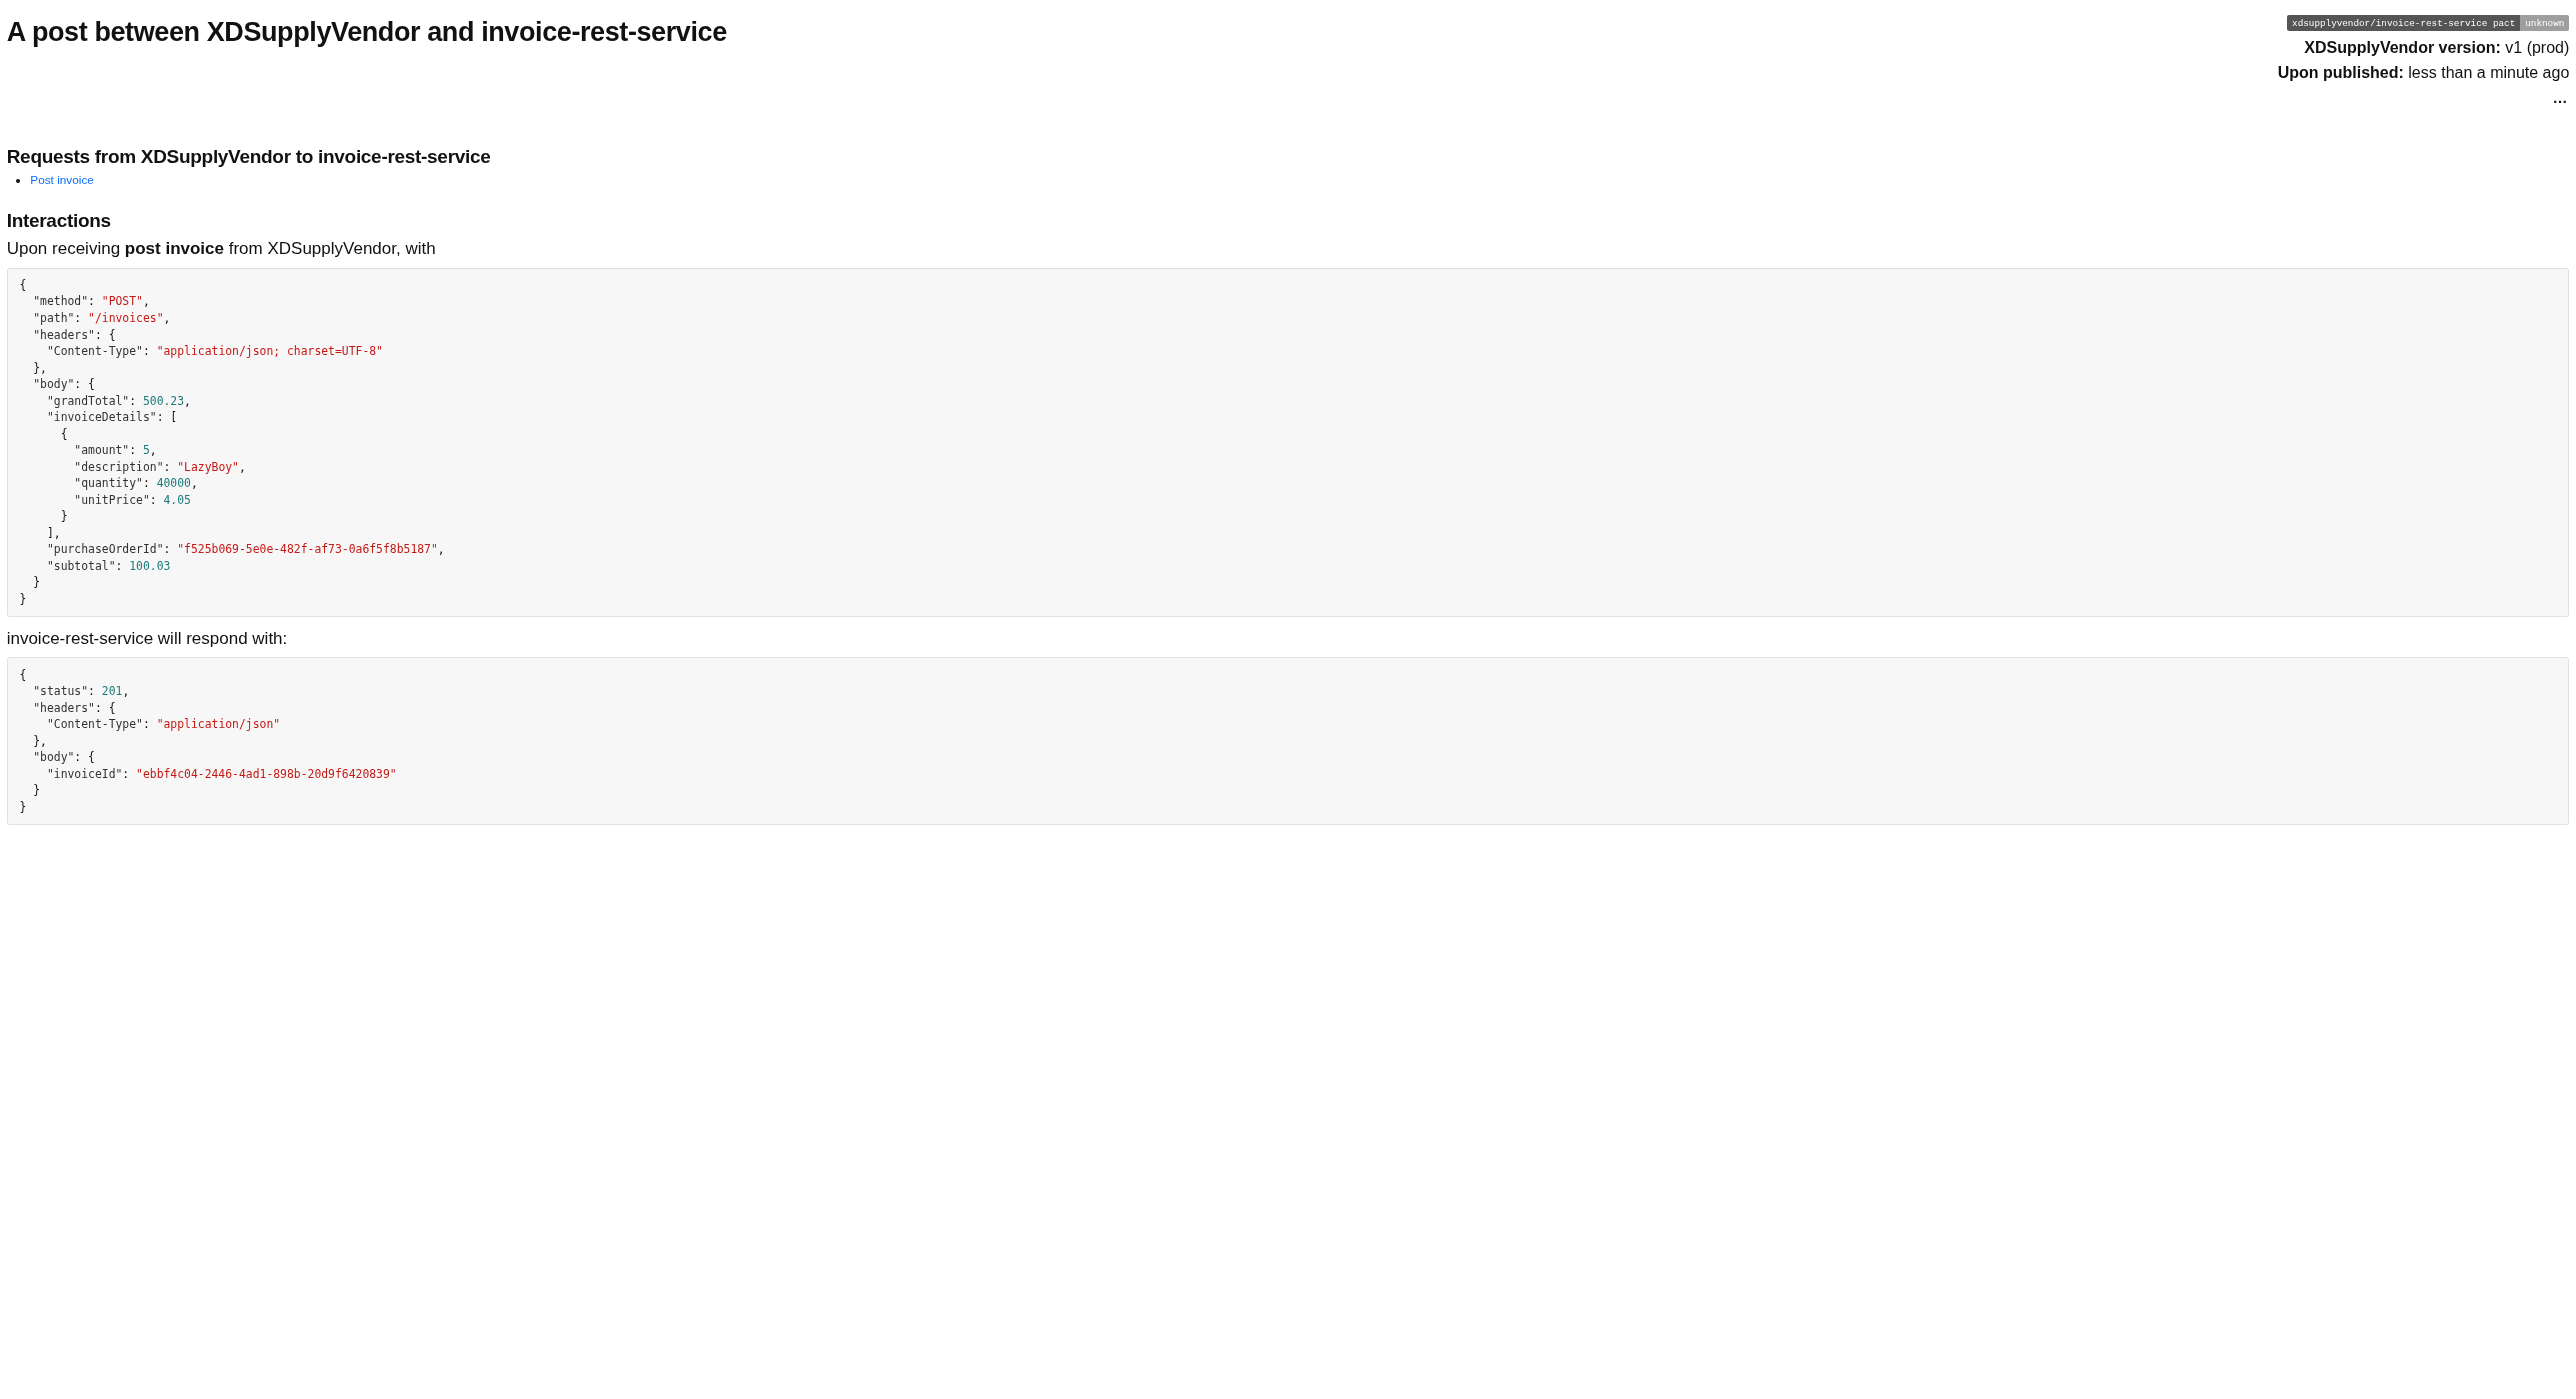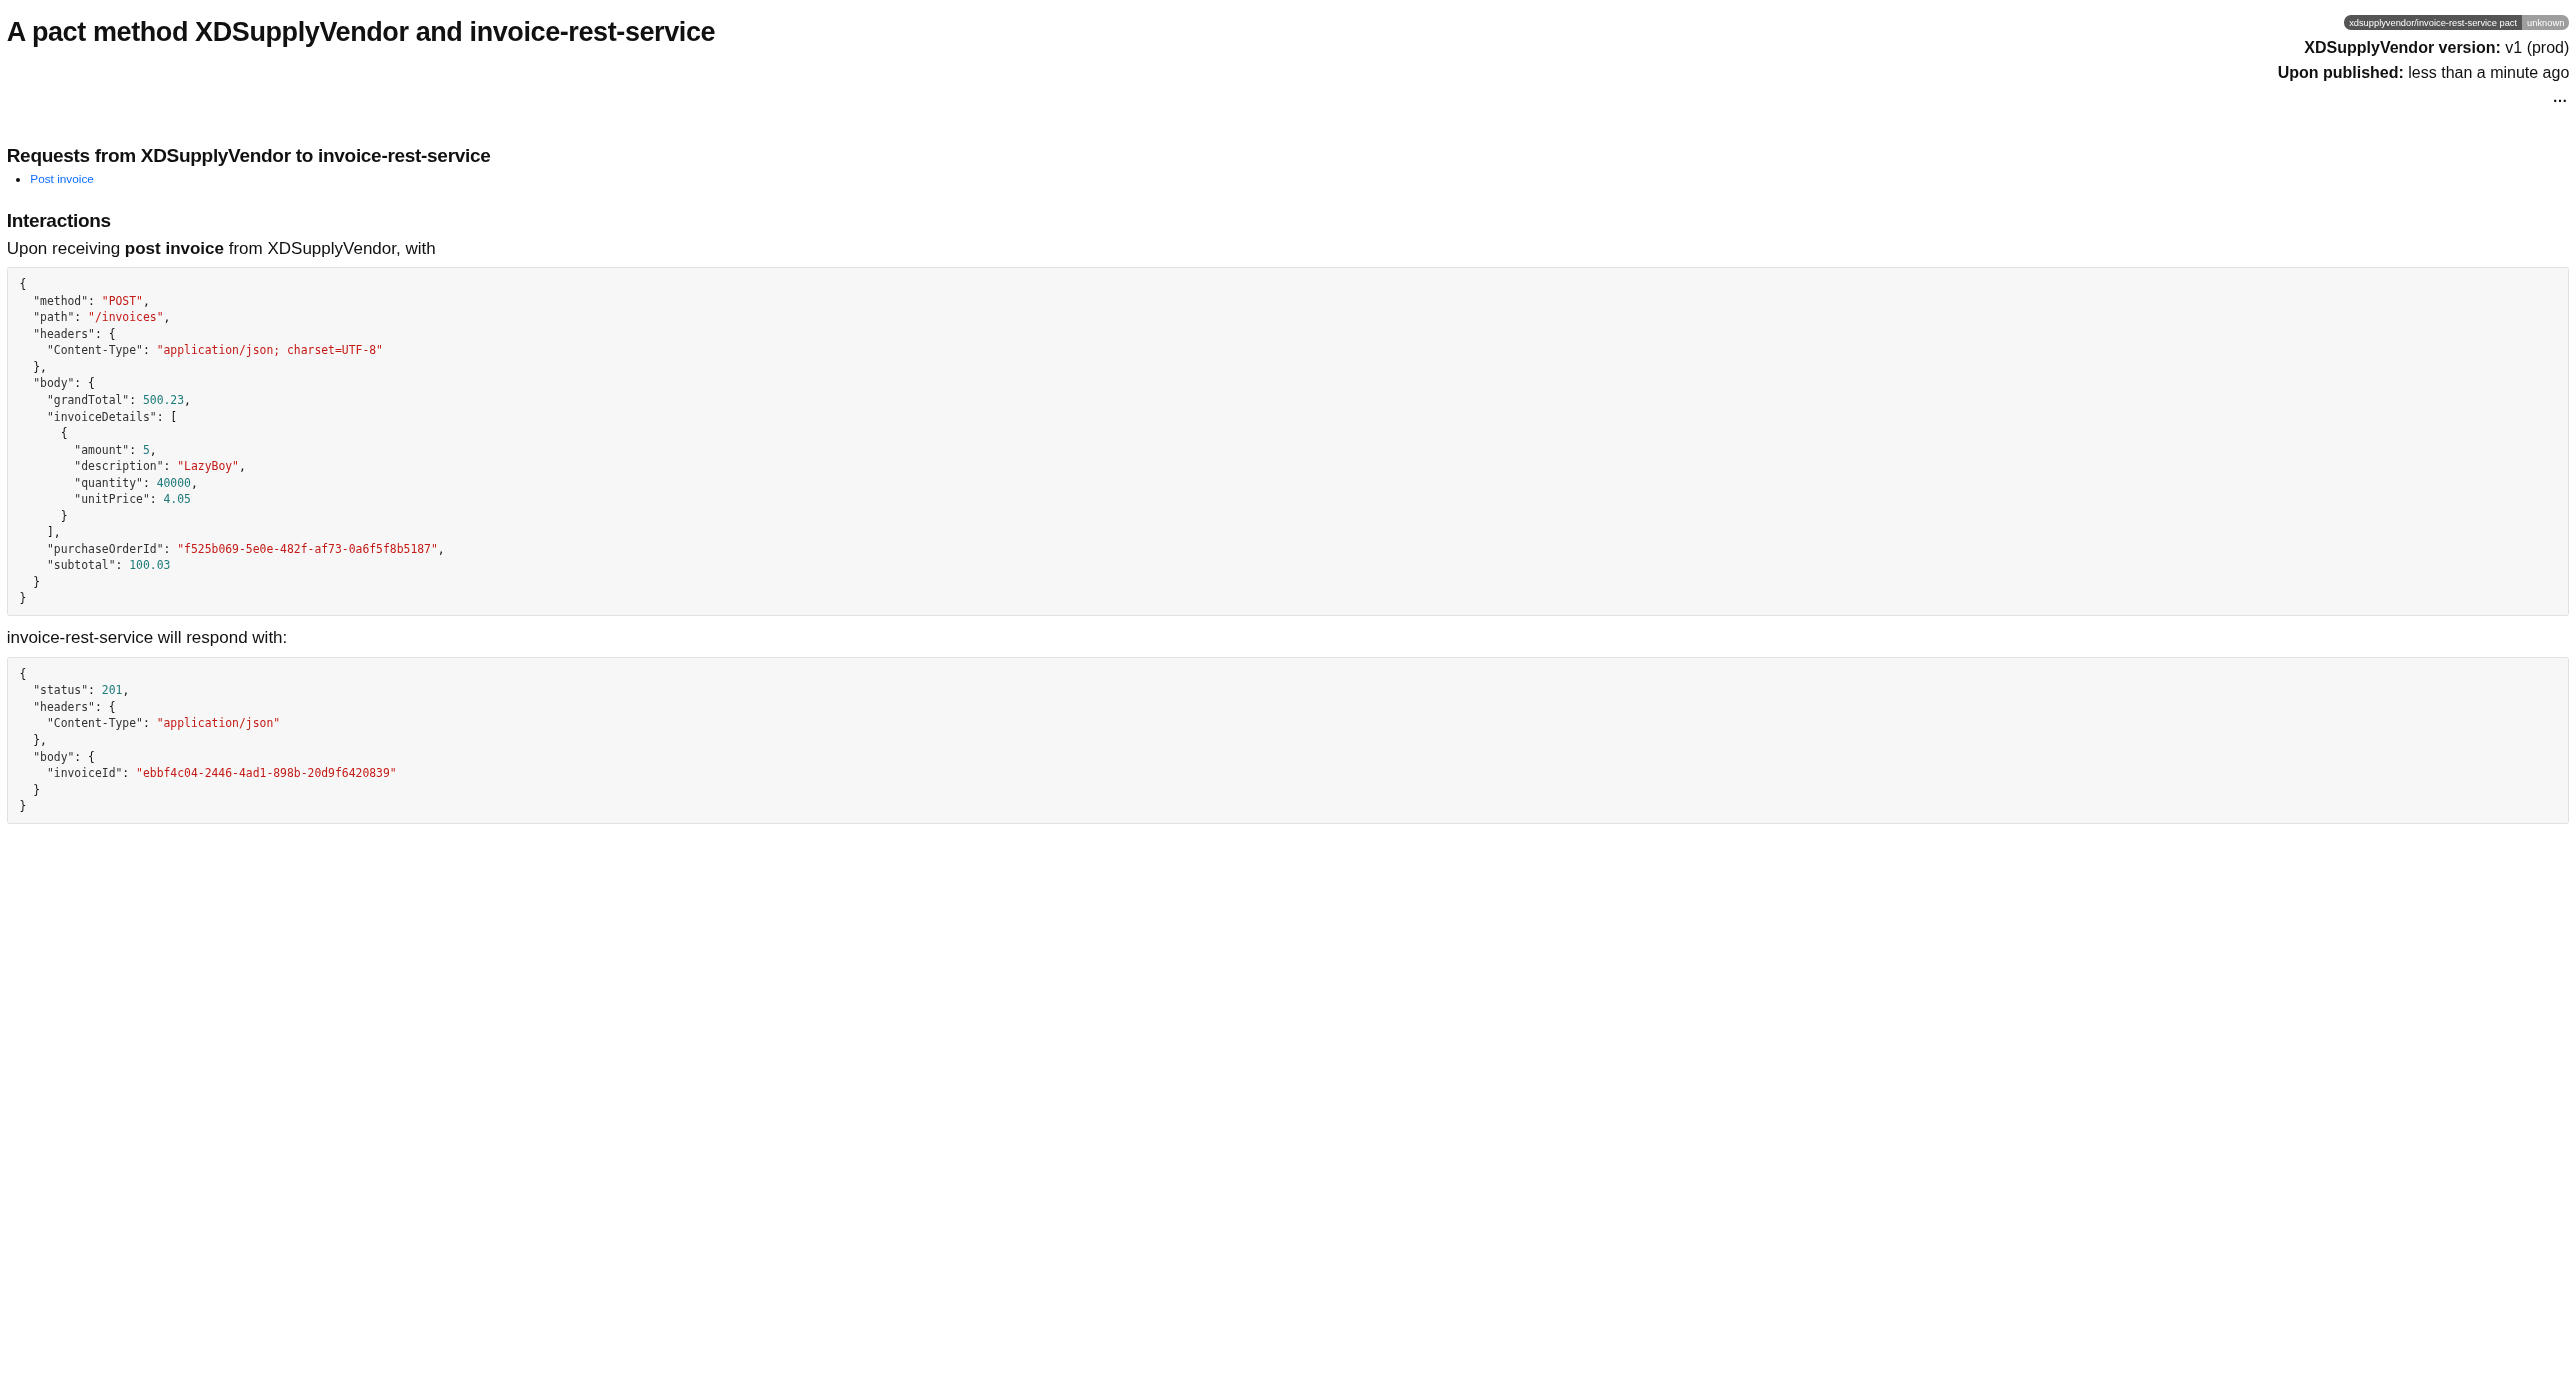--- a/index.html
+++ b/index.html
@@ -37,23 +37,24 @@
       padding-top: 8.4px;
       white-space: nowrap;
     }
     .badge-row {
       margin-bottom: 8.4px;
     }
     .badge {
       display: inline-block;
       font-size: 9.3px;
       color: #fff;
-      border-radius: 7px;
+      border-radius: 2px;
       overflow: hidden;
       vertical-align: middle;
+      font-family: Liberation Mono, monospace;
     }
     .badge .left, .badge .right {
       display: inline-block;
       padding: 2.5px 5px;
     }
     .badge .left  { background: #555; }
     .badge .right { background: #9e9e9e; }
     .meta-line {
       font-size: 16px;
       margin-bottom: 6.7px;
@@ -95,21 +96,21 @@
     }
     pre.last-code { margin-bottom: 3.4px; }
     .tok-key    { color: #333; }
     .tok-str    { color: #c41a16; }
     .tok-num    { color: #1c7a7a; }
   </style>
 </head>
 <body>
 
 <div class="header-row">
-  <h1>A pact method XDSupplyVendor and invoice-rest-service</h1>
+  <h1>A post between XDSupplyVendor and invoice-rest-service</h1>
   <div class="meta-col">
     <div class="badge-row">
       <span class="badge">
         <span class="left">xdsupplyvendor/invoice-rest-service pact</span><span class="right">unknown</span>
       </span>
     </div>
     <div class="meta-line">
       <b>XDSupplyVendor version:</b>
       <span>v1 (prod)</span>
     </div>

